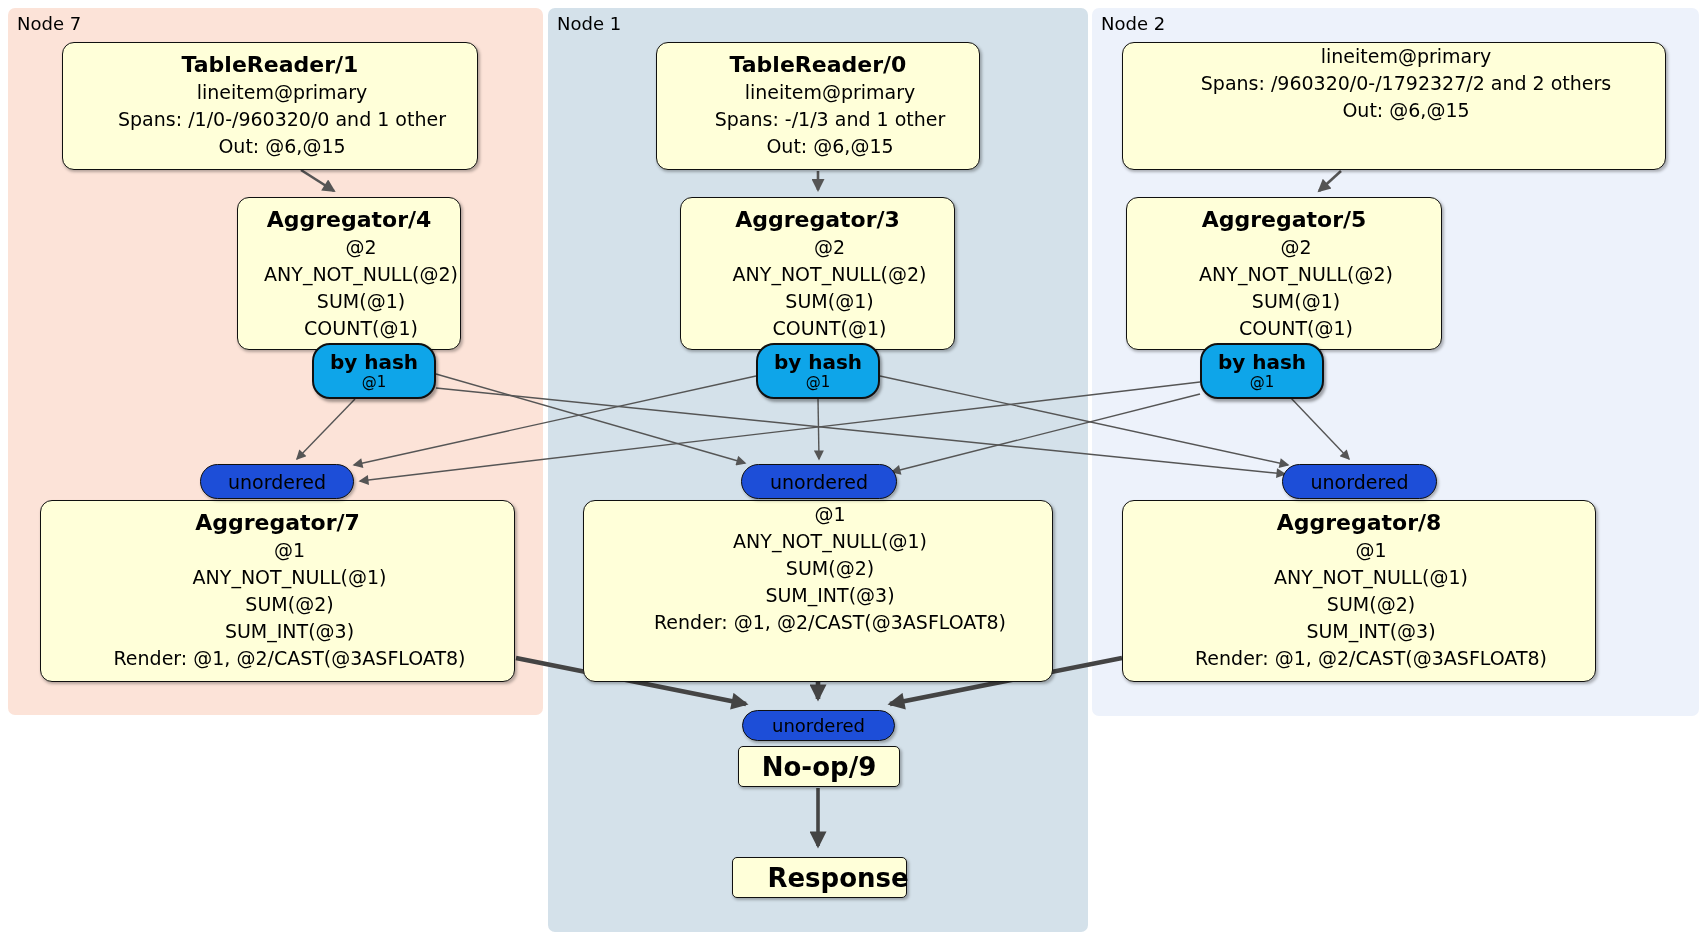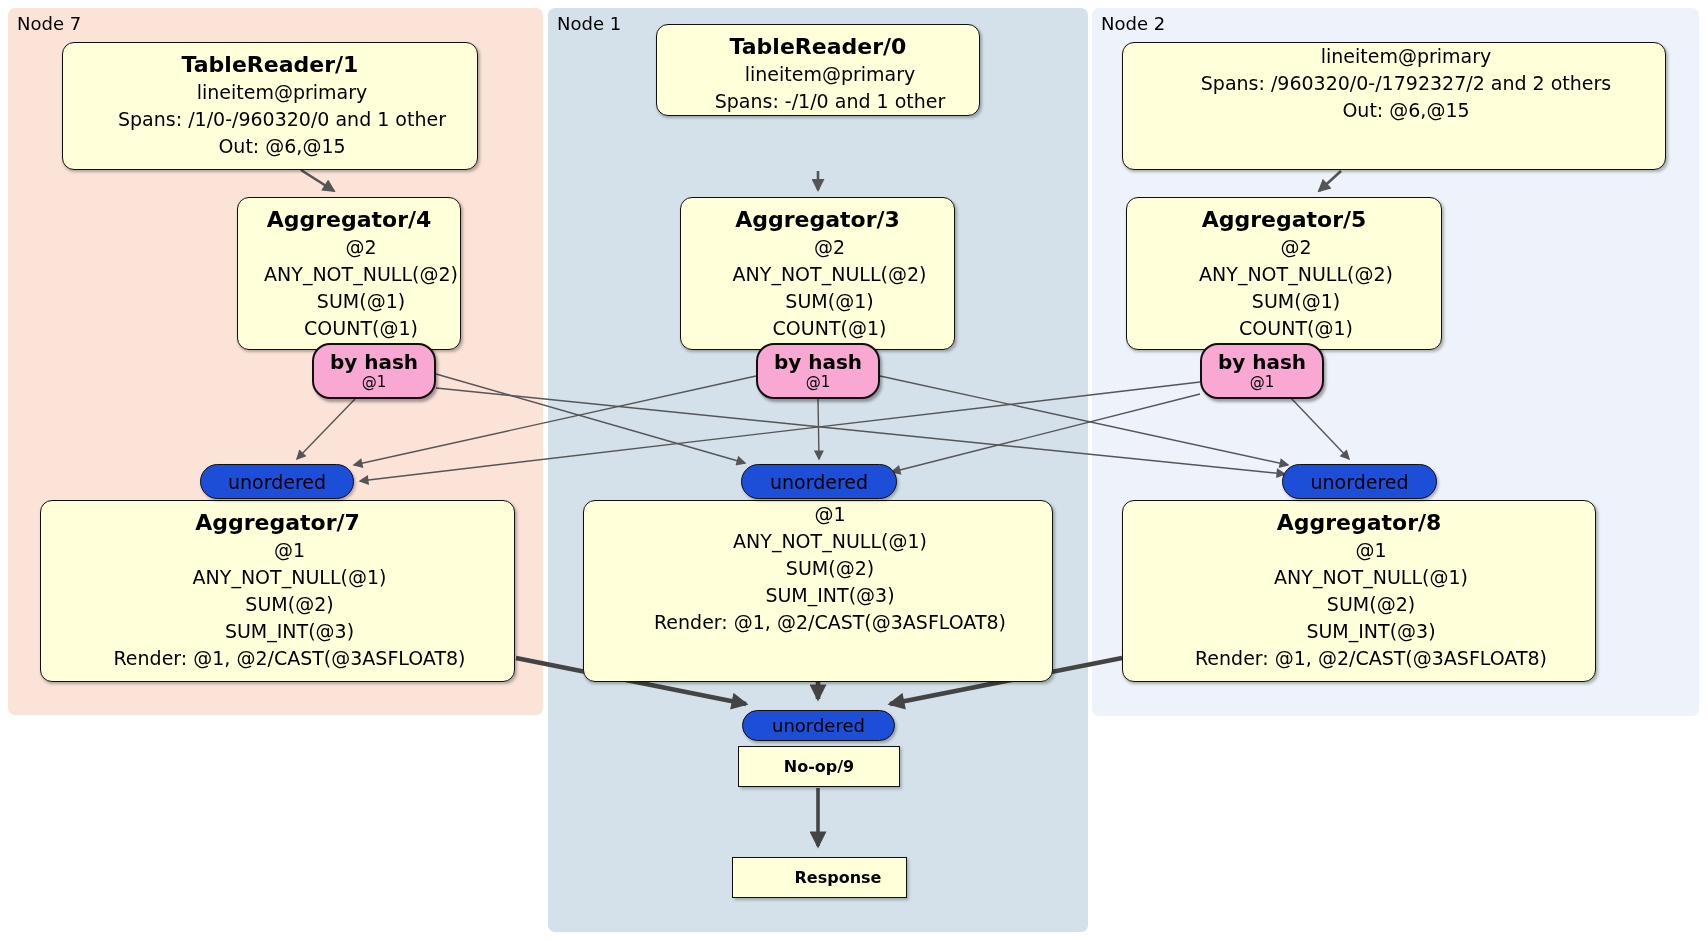--- a/index.html
+++ b/index.html
@@ -13,26 +13,26 @@
   .panel-node2{left:1092px;top:8px;width:607px;height:708px;background:#edf2fb;}
   .panel-label{position:absolute;left:9px;top:4px;font-size:18px;line-height:24px;}
   .edges{position:absolute;left:0;top:0;pointer-events:none;}
   .box{
     position:absolute;background:#ffffd9;border:1.6px solid #101010;border-radius:12px;
     text-align:center;box-shadow:1.5px 2px 3px rgba(0,0,0,0.28);box-sizing:border-box;overflow:hidden;
   }
   .box .title{font-weight:bold;font-size:22px;line-height:29px;padding-top:7px;white-space:nowrap;}
   .box .line{font-size:19px;line-height:27px;white-space:nowrap;padding-left:24px;}
   .leafbox{
-    position:absolute;background:#ffffd9;border:1.8px solid #101010;border-radius:0;
+    position:absolute;background:#ffffd9;border:1.8px solid #101010;border-radius:5px;
     display:flex;align-items:center;justify-content:center;
-    font-weight:bold;font-size:16px;box-shadow:1.5px 2px 3px rgba(0,0,0,0.28);box-sizing:border-box;
+    font-weight:bold;font-size:26px;box-shadow:1.5px 2px 3px rgba(0,0,0,0.28);box-sizing:border-box;
   }
   .router{
-    position:absolute;background:#f9a8d4;border:2px solid #101010;border-radius:18px;
+    position:absolute;background:#0ea5e9;border:2px solid #101010;border-radius:18px;
     display:flex;flex-direction:column;align-items:center;justify-content:center;
     box-shadow:2px 2.5px 3px rgba(0,0,0,0.35);box-sizing:border-box;z-index:5;
   }
   .router .rlabel{font-weight:bold;font-size:20px;line-height:23px;}
   .router .rdetail{font-size:15px;line-height:17px;}
   .sync{
     position:absolute;background:#1d4ed8;border:1.7px solid #101010;border-radius:18px;
     display:flex;align-items:center;justify-content:center;
     font-weight:normal;font-size:19px;box-shadow:1.5px 2px 3px rgba(0,0,0,0.3);box-sizing:border-box;z-index:5;
   }
@@ -93,24 +93,24 @@
       <line x1="818" y1="788" x2="818" y2="846" marker-end="url(#ah-l)"></line>
     </g>
   </svg>
 
   <div class="box" style="left:62px;top:42px;width:416px;height:128px;">
     <div class="title">TableReader/1</div>
     <div class="line">lineitem@primary</div>
     <div class="line">Spans: /1/0-/960320/0 and 1 other</div>
     <div class="line">Out: @6,@15</div>
   </div>
-  <div class="box" style="left:656px;top:24px;width:324px;height:92px;">
+  <div class="box" style="left:656px;top:42px;width:324px;height:128px;">
     <div class="title">TableReader/0</div>
     <div class="line">lineitem@primary</div>
-    <div class="line">Spans: -/1/0 and 1 other</div>
+    <div class="line">Spans: -/1/3 and 1 other</div>
     <div class="line">Out: @6,@15</div>
   </div>
   <div class="box" style="left:1122px;top:42px;width:544px;height:128px;">
     <div class="line">lineitem@primary</div>
     <div class="line">Spans: /960320/0-/1792327/2 and 2 others</div>
     <div class="line">Out: @6,@15</div>
   </div>
 
   <div class="box" style="left:237px;top:197px;width:224px;height:153px;">
     <div class="title">Aggregator/4</div>

